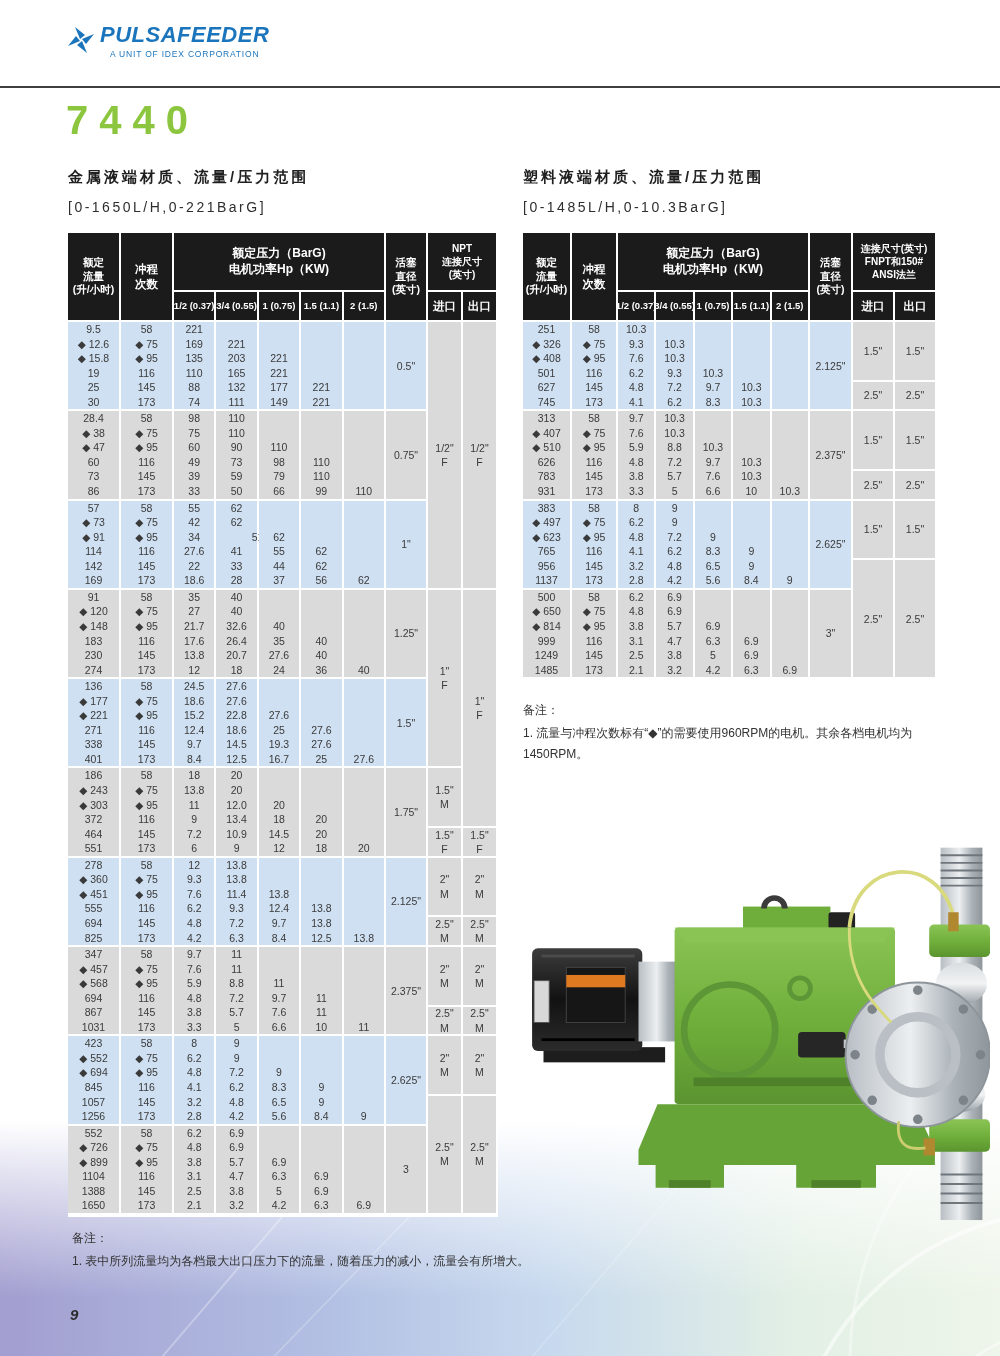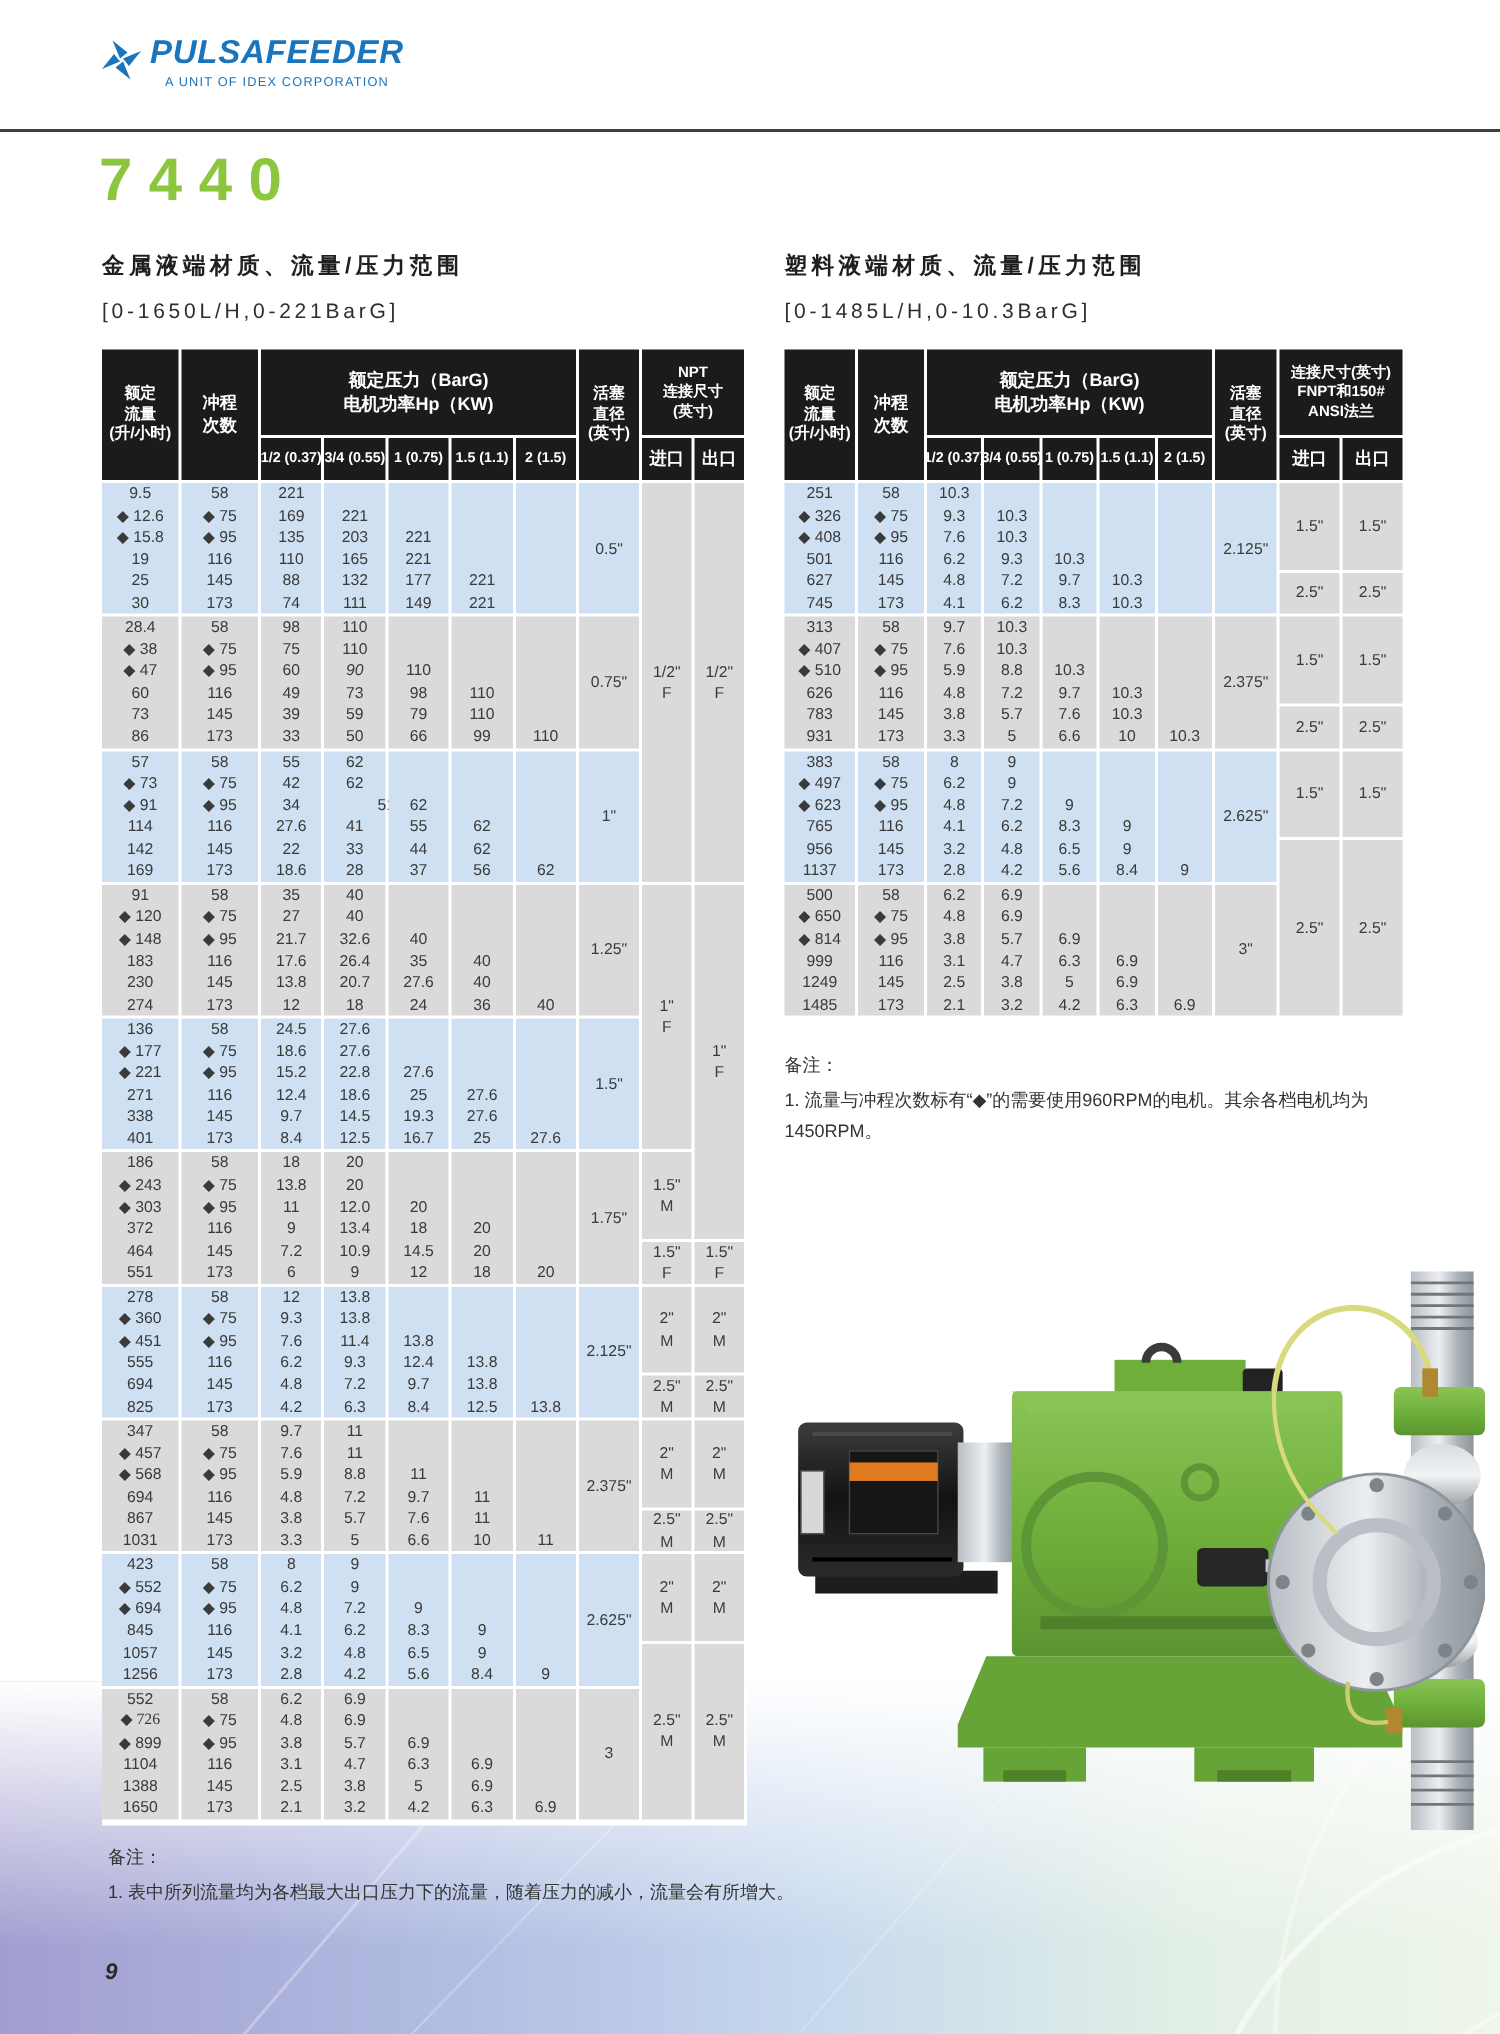--- a/index.html
+++ b/index.html
@@ -187,21 +187,21 @@
         <div class="ln" style="height: 14.55px; line-height: 14.55px;">98</div>
         <div class="ln" style="height: 14.55px; line-height: 14.55px;">75</div>
         <div class="ln" style="height: 14.55px; line-height: 14.55px;">60</div>
         <div class="ln" style="height: 14.55px; line-height: 14.55px;">49</div>
         <div class="ln" style="height: 14.55px; line-height: 14.55px;">39</div>
         <div class="ln" style="height: 14.55px; line-height: 14.55px;">33</div>
       </div>
       <div class="blk" style="left: 148.4px; top: 178.3px; width: 40.4px; height: 87.2998px; background: rgb(218, 218, 218);">
         <div class="ln" style="height: 14.55px; line-height: 14.55px;">110</div>
         <div class="ln" style="height: 14.55px; line-height: 14.55px;">110</div>
-        <div class="ln" style="height: 14.55px; line-height: 14.55px; font-style: italic;">90</div>
+        <div class="ln" style="height: 14.55px; line-height: 14.55px;">90</div>
         <div class="ln" style="height: 14.55px; line-height: 14.55px;">73</div>
         <div class="ln" style="height: 14.55px; line-height: 14.55px;">59</div>
         <div class="ln" style="height: 14.55px; line-height: 14.55px;">50</div>
       </div>
       <div class="blk" style="left: 190.8px; top: 178.3px; width: 40.4px; height: 87.2998px; background: rgb(218, 218, 218);">
         <div class="ln" style="height: 14.55px; line-height: 14.55px;"></div>
         <div class="ln" style="height: 14.55px; line-height: 14.55px;"></div>
         <div class="ln" style="height: 14.55px; line-height: 14.55px;">110</div>
         <div class="ln" style="height: 14.55px; line-height: 14.55px;">98</div>
         <div class="ln" style="height: 14.55px; line-height: 14.55px;">79</div>
@@ -618,21 +618,21 @@
         <div class="ln" style="height: 14.55px; line-height: 14.55px;"></div>
         <div class="ln" style="height: 14.55px; line-height: 14.55px;"></div>
         <div class="ln" style="height: 14.55px; line-height: 14.55px;"></div>
         <div class="ln" style="height: 14.55px; line-height: 14.55px;"></div>
         <div class="ln" style="height: 14.55px; line-height: 14.55px;"></div>
         <div class="ln" style="height: 14.55px; line-height: 14.55px;">9</div>
       </div>
       <div class="cell lbl" style="left: 318px; top: 803.398px; width: 40px; height: 87.2998px; background: rgb(207, 224, 242);">2.625"</div>
       <div class="blk" style="left: 0px; top: 892.698px; width: 51px; height: 87.2998px; background: rgb(218, 218, 218);">
         <div class="ln" style="height: 14.55px; line-height: 14.55px;">552</div>
-        <div class="ln" style="height: 14.55px; line-height: 14.55px; font-family: Liberation Serif, serif;">◆ 726</div>
+        <div class="ln" style="height: 14.55px; line-height: 14.55px;">◆ 726</div>
         <div class="ln" style="height: 14.55px; line-height: 14.55px;">◆ 899</div>
         <div class="ln" style="height: 14.55px; line-height: 14.55px;">1104</div>
         <div class="ln" style="height: 14.55px; line-height: 14.55px;">1388</div>
         <div class="ln" style="height: 14.55px; line-height: 14.55px;">1650</div>
       </div>
       <div class="blk" style="left: 53px; top: 892.698px; width: 51px; height: 87.2998px; background: rgb(218, 218, 218);">
         <div class="ln" style="height: 14.55px; line-height: 14.55px;">58</div>
         <div class="ln" style="height: 14.55px; line-height: 14.55px;">◆ 75</div>
         <div class="ln" style="height: 14.55px; line-height: 14.55px;">◆ 95</div>
         <div class="ln" style="height: 14.55px; line-height: 14.55px;">116</div>

